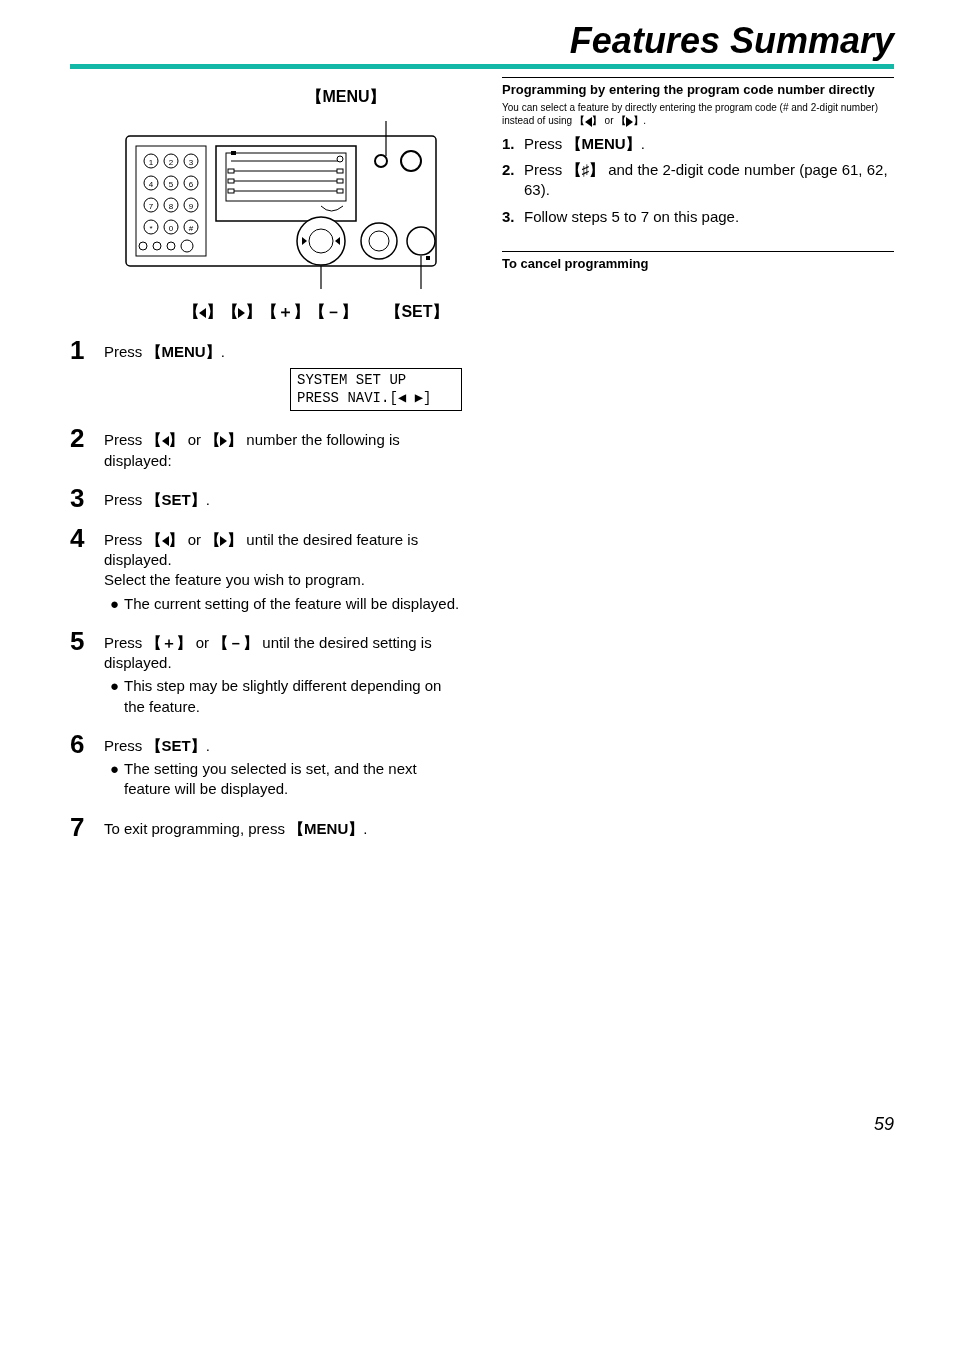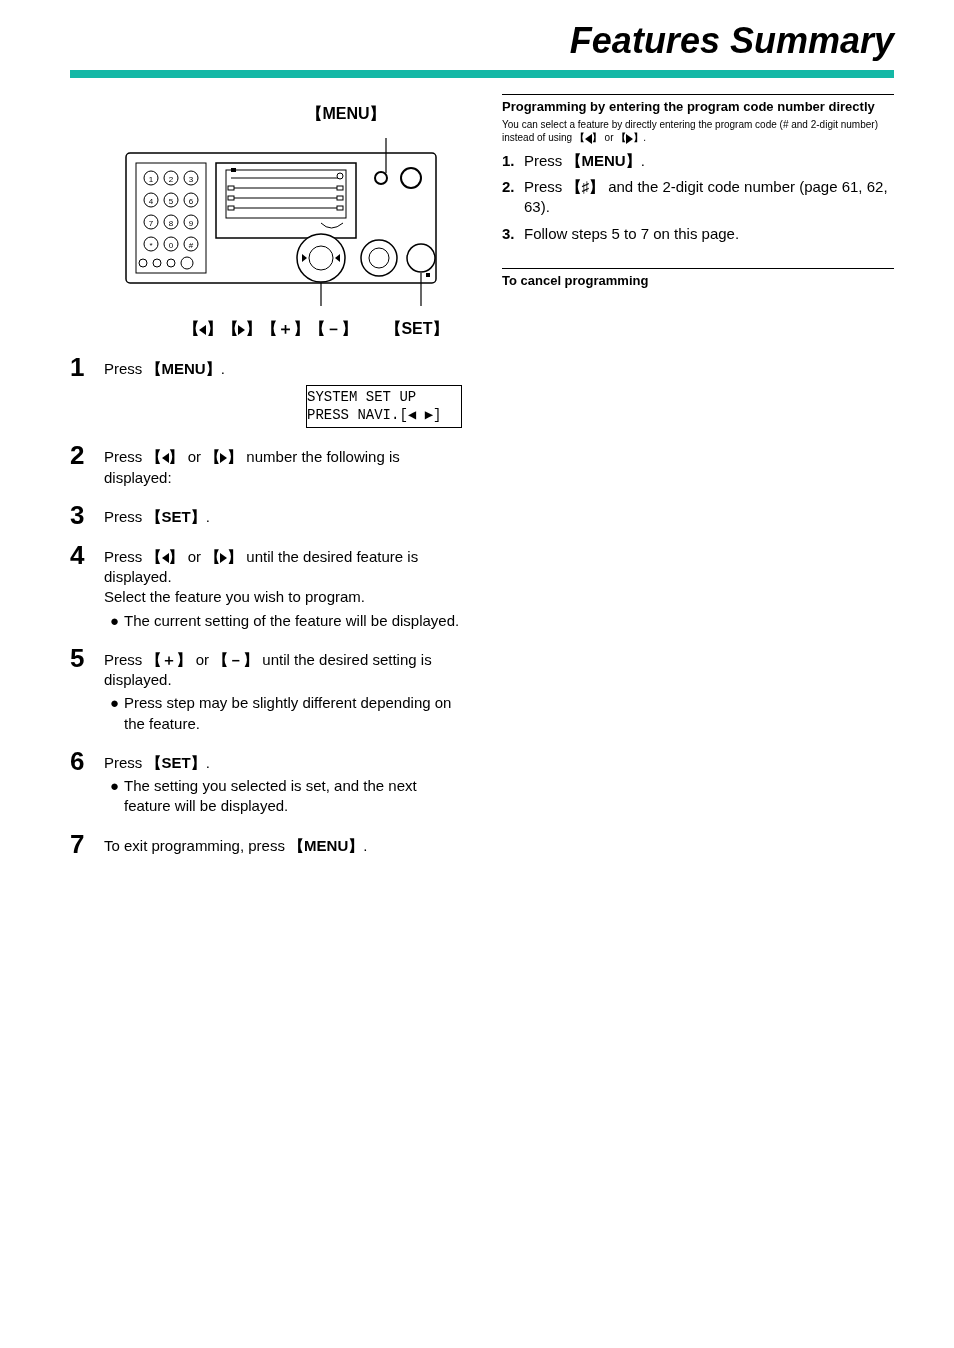--- a/index.html
+++ b/index.html
@@ -12,23 +12,23 @@
     width: 954px;
   }
   .page {
     padding: 20px 60px 40px 70px;
   }
   .page-title {
     font-size: 36px;
     font-style: italic;
     font-weight: bold;
     text-align: right;
-    border-bottom: 8px solid #14b8a6;
-    padding-bottom: 8px;
-    margin-bottom: 16px;
+    border-bottom: 5px solid #14b8a6;
+    padding-bottom: 2px;
+    margin-bottom: 8px;
   }
   .columns {
     display: flex;
     gap: 40px;
   }
   .col-left { width: 50%; }
   .col-right { width: 50%; }
   .section-heading {
     font-size: 22px;
     font-weight: bold;
@@ -68,24 +68,24 @@
   .step-body {
     flex: 1;
     font-size: 15px;
     line-height: 1.35;
     padding-top: 5px;
   }
   .lcd {
     border: 1px solid #000;
     font-family: "Courier New", monospace;
     font-size: 14px;
-    padding: 3px 0;
+    padding: 3px 6px;
     white-space: pre;
     margin-left: auto;
-    width: 156px;
+    width: 172px;
     line-height: 1.25;
   }
   .lcd-wrap {
     display: flex;
     justify-content: flex-end;
     margin-top: 6px;
   }
   .sub-bullet {
     display: flex;
     margin-top: 3px;
@@ -289,21 +289,21 @@
             </div>
           </div>
         </div>
 
         <div class="step">
           <div class="step-num">5</div>
           <div class="step-body">
             <span>Press </span><span class="btn-token">【＋】</span><span> or </span><span class="btn-token">【－】</span><span> until the desired setting is displayed.</span>
             <div class="sub-bullet">
               <span class="dot">●</span>
-              <span>Press step may be slightly different depending on the feature.</span>
+              <span>This step may be slightly different depending on the feature.</span>
             </div>
           </div>
         </div>
 
         <div class="step">
           <div class="step-num">6</div>
           <div class="step-body">
             <span>Press </span><span class="btn-token">【SET】</span><span>.</span>
             <div class="sub-bullet">
               <span class="dot">●</span>
@@ -351,14 +351,15 @@
       </div>
 
       <div style="height:18px"></div>
       <div class="right-rule"></div>
       <div class="right-subhead">To cancel programming</div>
 
     </div>
 
   </div>
 
+  <div class="page-num">59</div>
 
 </div>
 
 </body></html>

